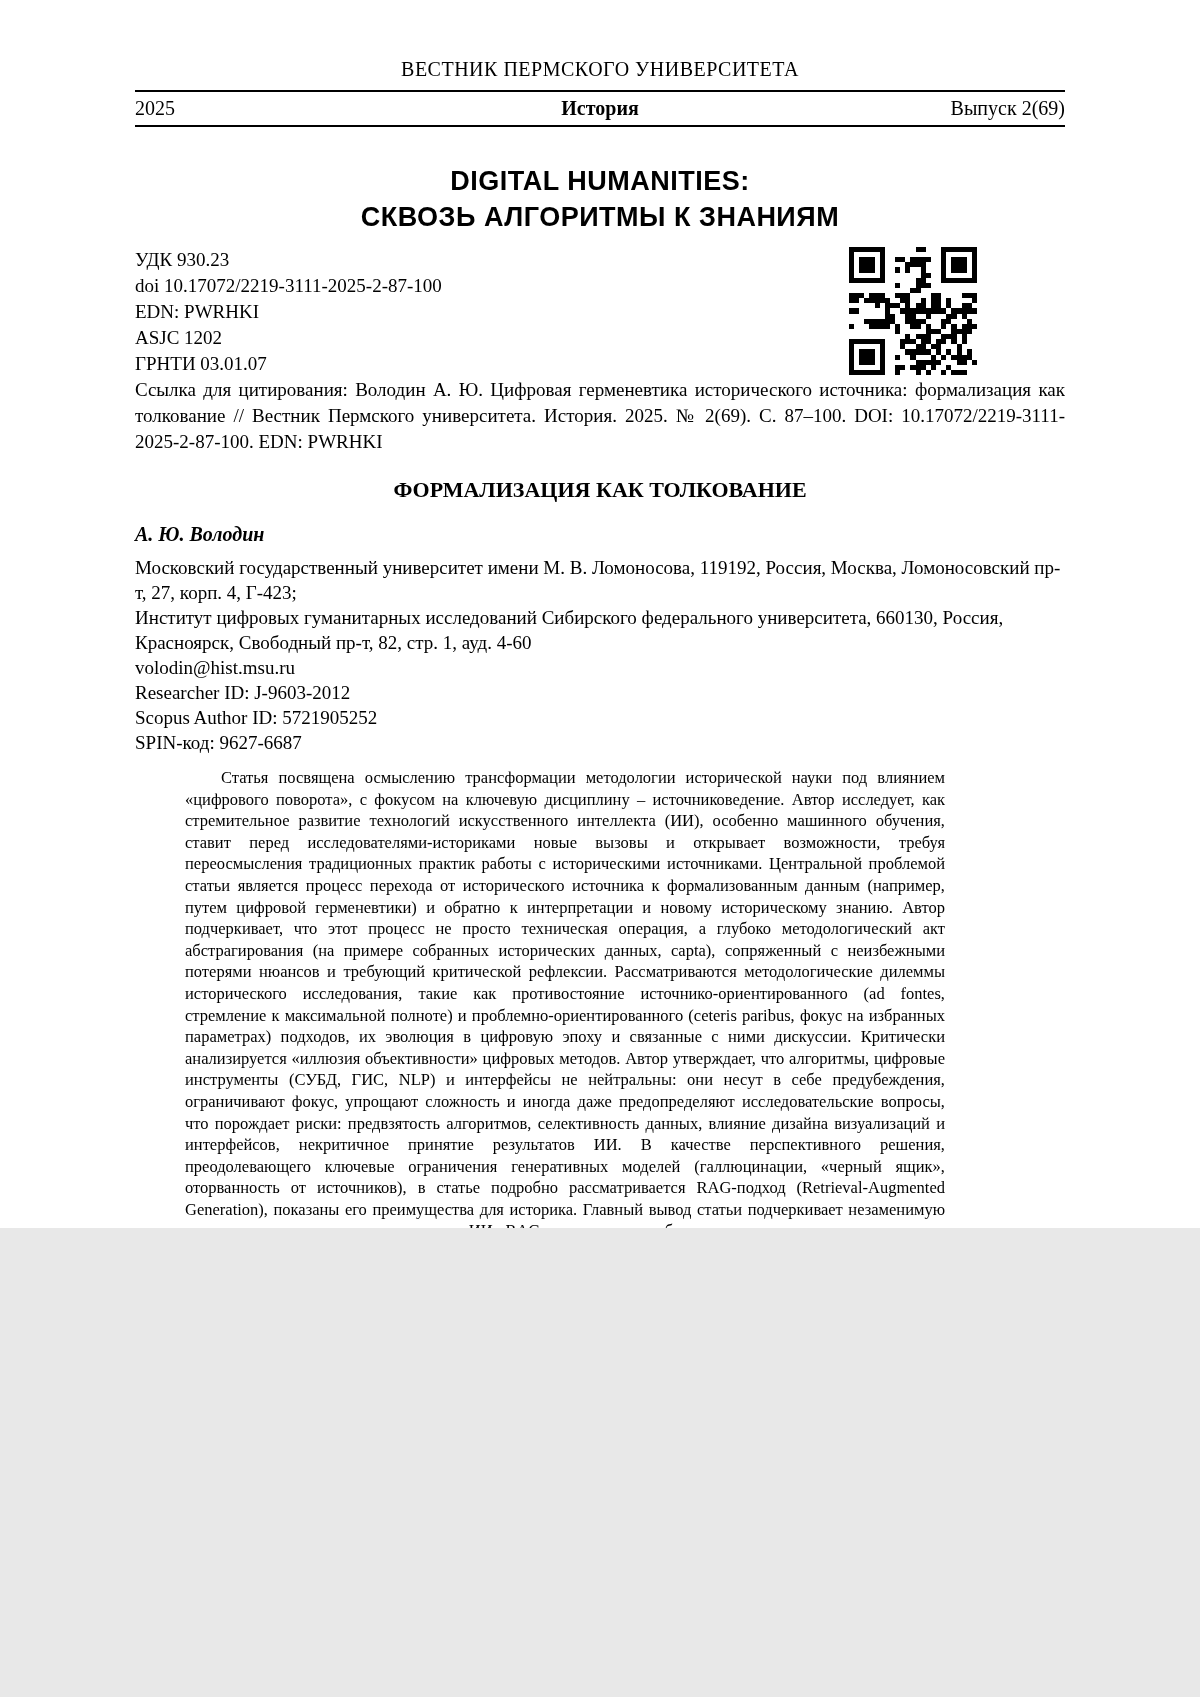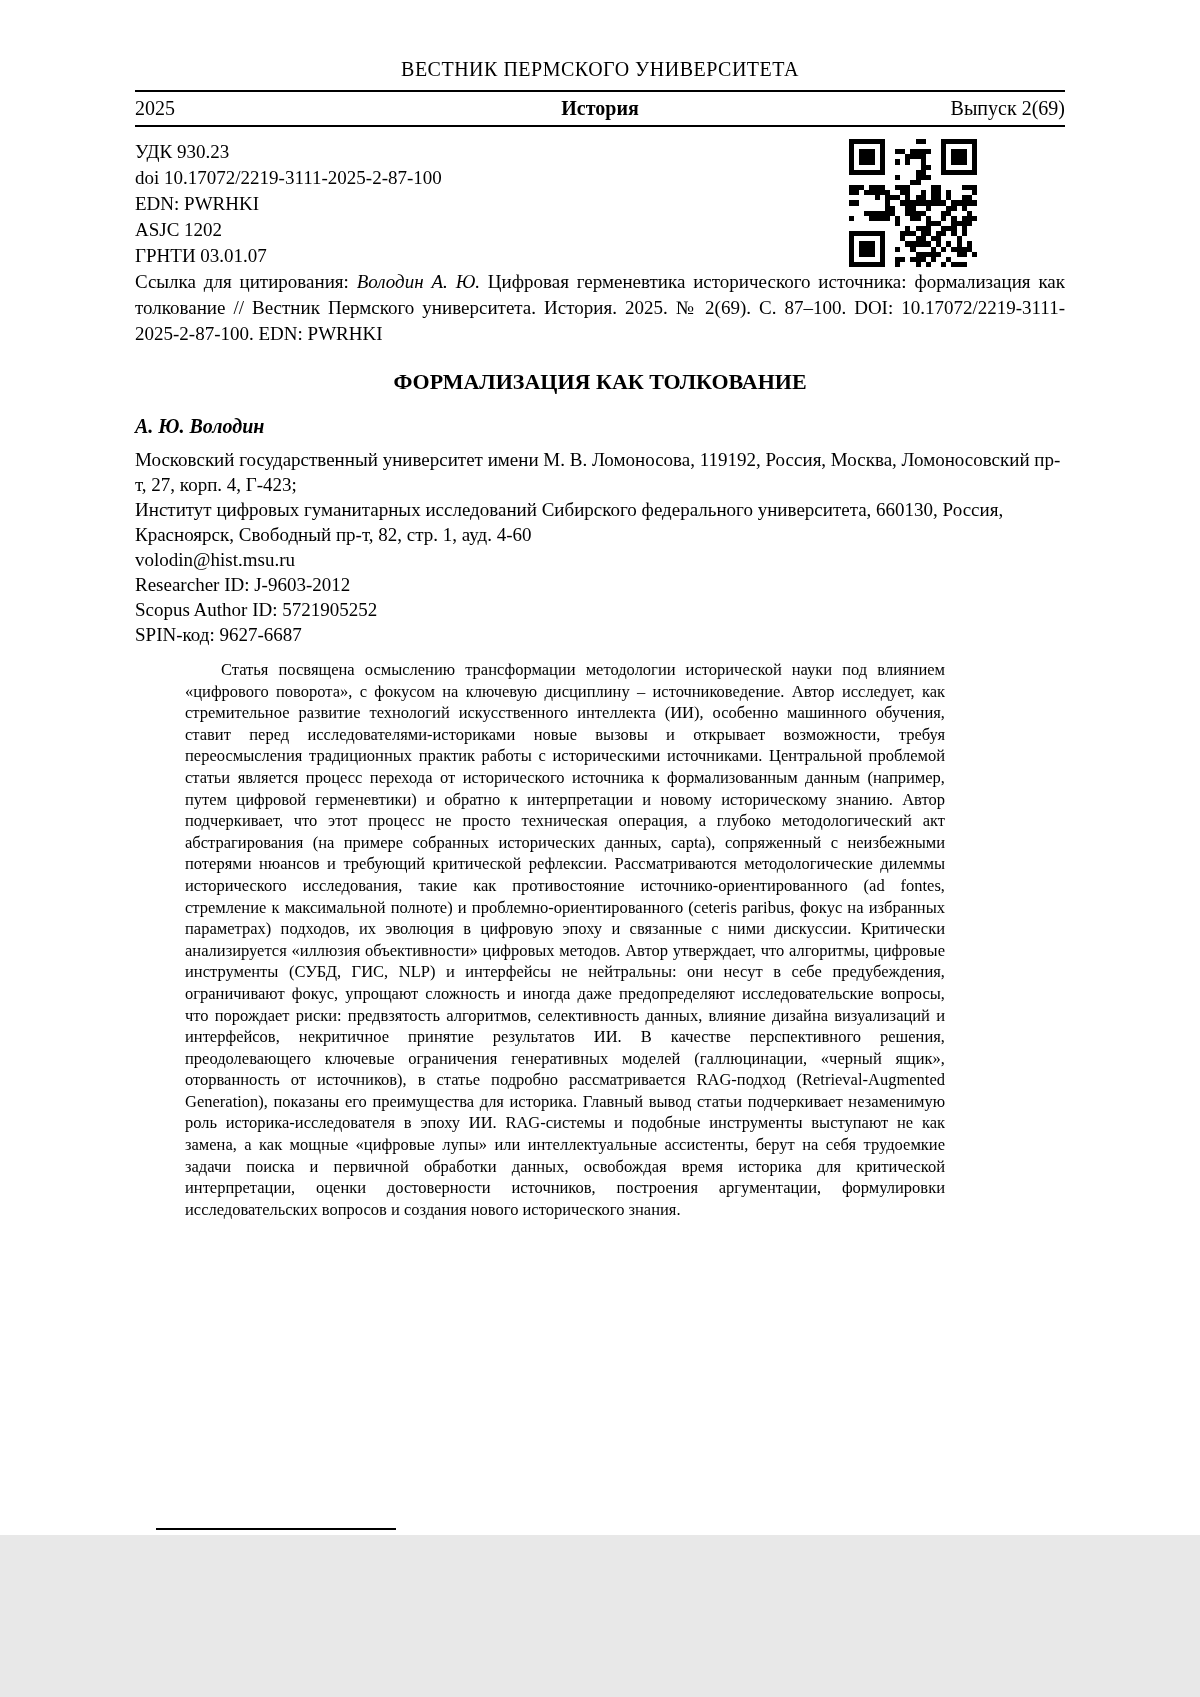--- a/index.html
+++ b/index.html
@@ -1,18 +1,18 @@
 <!DOCTYPE html>
 <html lang="ru"><head>
 <meta charset="utf-8">
 <style>
   * { margin:0; padding:0; box-sizing:border-box; }
   html,body { background:#e8e8e8; }
   .page {
-    width:1200px; height:1535px; margin:0 auto; position:relative;
+    width:1200px; height:1228px; margin:0 auto; position:relative;
     background:#ffffff; color:#000;
     font-family:"Liberation Serif", serif;
     padding:56px 135px 0 135px; overflow:hidden;
   }
   
   .journal-title { text-align:center; font-size:20px; line-height:26px; letter-spacing:.5px; }
   .rule { border-top:2px solid #000; height:0; }
   .rule-top { margin-top:8px; }
   .header-row { display:flex; align-items:flex-end; font-size:20px; line-height:26px; padding:3px 0 4px; }
   .header-row .cell { flex:1; }
@@ -25,21 +25,21 @@
     font-family:"Liberation Sans", sans-serif;
     font-weight:bold; font-size:27px; line-height:36px; letter-spacing:.5px;
   }
   
   .meta-row { margin-top:12px; display:flex; justify-content:space-between; align-items:flex-start; }
   .meta { font-size:19px; line-height:26px; }
   .qr { width:128px; height:128px; margin-right:88px; }
   .qr svg { display:block; width:128px; height:128px; }
   
   .citation { font-size:19px; line-height:26px; text-align:justify; }
-  .citation .it { font-style:italic; }
+  .citation .it { }
   
   .article-title { margin-top:20px; text-align:center; font-weight:bold; font-size:22px; line-height:30px; }
   .author { margin-top:17px; font-weight:bold; font-style:italic; font-size:20px; line-height:25px; }
   .affiliations { margin-top:8px; font-size:19px; line-height:25px; }
   
   .abstract {
     margin:12px 120px 0 50px; text-align:justify;
     font-size:16.5px; line-height:21.6px; text-indent:36px;
     hyphens:auto; -webkit-hyphens:auto;
   }
@@ -61,20 +61,24 @@
 
   <div class="journal-title">ВЕСТНИК ПЕРМСКОГО УНИВЕРСИТЕТА</div>
   <div class="rule rule-top"></div>
   <div class="header-row">
     <span class="cell c-left">2025</span>
     <span class="cell c-center">История</span>
     <span class="cell c-right">Выпуск 2(69)</span>
   </div>
   <div class="rule"></div>
 
+  <div class="rubric">
+    <div>DIGITAL HUMANITIES:</div>
+    <div>СКВОЗЬ АЛГОРИТМЫ К ЗНАНИЯМ</div>
+  </div>
 
   <div class="meta-row">
     <div class="meta">
       <div>УДК 930.23</div>
       <div>doi 10.17072/2219-3111-2025-2-87-100</div>
       <div>EDN: PWRHKI</div>
       <div>ASJC 1202</div>
       <div>ГРНТИ 03.01.07</div>
     </div>
     <div class="qr">

